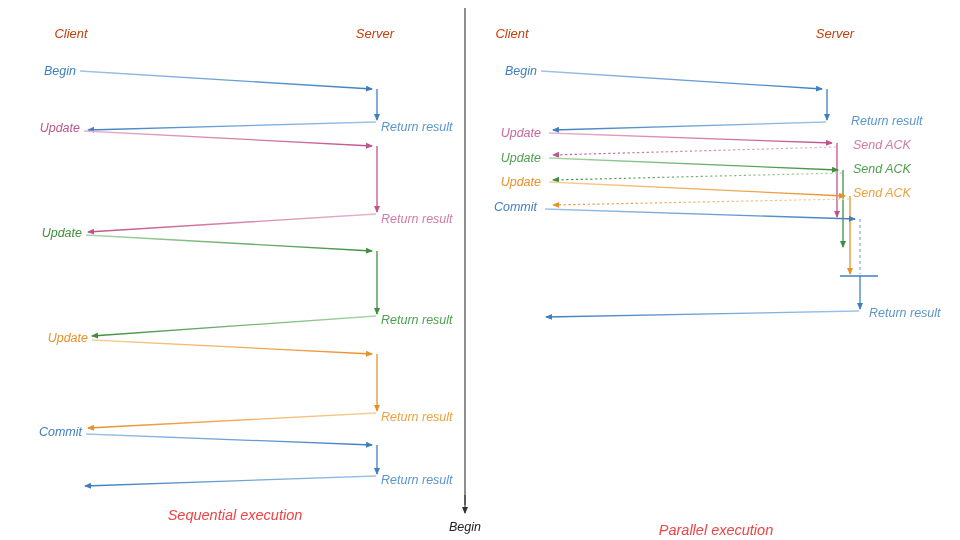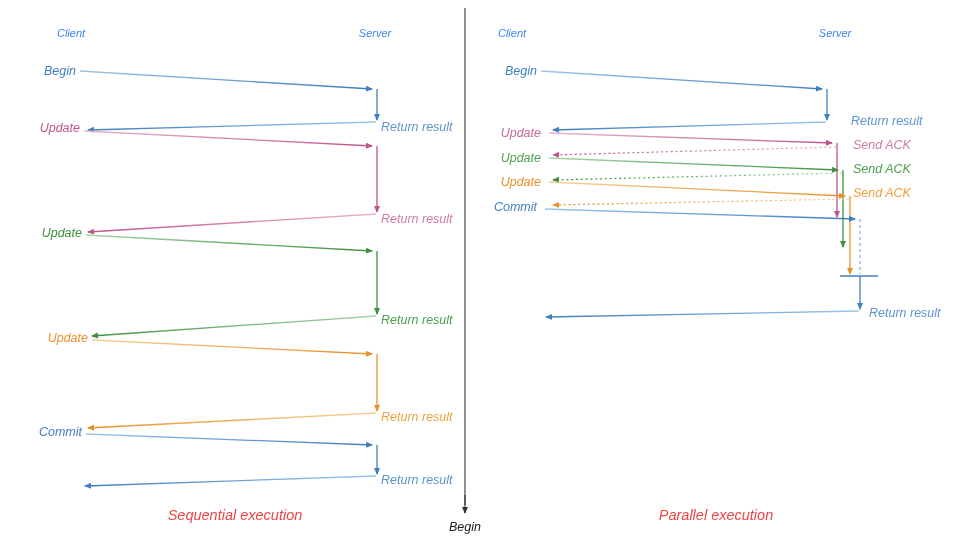--- a/index.html
+++ b/index.html
@@ -1,21 +1,21 @@
 <!DOCTYPE html>
 <html><head>
 <meta charset="utf-8">
 <style>
   html,body{margin:0;padding:0;background:#ffffff;}
   body{width:960px;height:540px;overflow:hidden;
        font-family:"Liberation Sans","DejaVu Sans",sans-serif;}
   #stage{position:relative;width:960px;height:540px;background:#fff;}
   #canvas{position:absolute;left:0;top:0;width:960px;height:540px;}
   .lbl{position:absolute;white-space:nowrap;font-size:12.5px;line-height:1;font-style:italic;}
-  .lbl.actor{color:#3b82f6;font-size:11px;}
+  .lbl.actor{color:#c2410c;font-size:13px;}
   .lbl.caption{color:#ef4444;font-size:14.5px;}
   .lbl.axis{color:#222222;font-size:12.5px;}
   .r{transform:translate(-100%,-50%);}
   .l{transform:translate(0,-50%);}
   .c{transform:translate(-50%,-50%);}
 </style>
 </head>
 <body>
 
 <div id="stage">
@@ -150,17 +150,17 @@
   <div class="lbl l" style="left:851px;top:121px;color:#5b95cd">Return result</div>
   <div class="lbl r" style="left:541px;top:133px;color:#c76a9b">Update</div>
   <div class="lbl l" style="left:853px;top:145px;color:#d07ba7">Send ACK</div>
   <div class="lbl r" style="left:541px;top:158px;color:#4ea04e">Update</div>
   <div class="lbl l" style="left:853px;top:169px;color:#4ea04e">Send ACK</div>
   <div class="lbl r" style="left:541px;top:182px;color:#e8912a">Update</div>
   <div class="lbl l" style="left:853px;top:193px;color:#eda03f">Send ACK</div>
   <div class="lbl r" style="left:537px;top:207px;color:#3f7fc1">Commit</div>
   <div class="lbl l" style="left:869px;top:313px;color:#5b95cd">Return result</div>
 
-  <div class="lbl caption c" style="left:716px;top:515px">Parallel execution</div>
+  <div class="lbl caption c" style="left:716px;top:530px">Parallel execution</div>
 
   <div class="lbl axis c" style="left:465px;top:527px">Begin</div>
 
 </div>
 
 </body></html>

